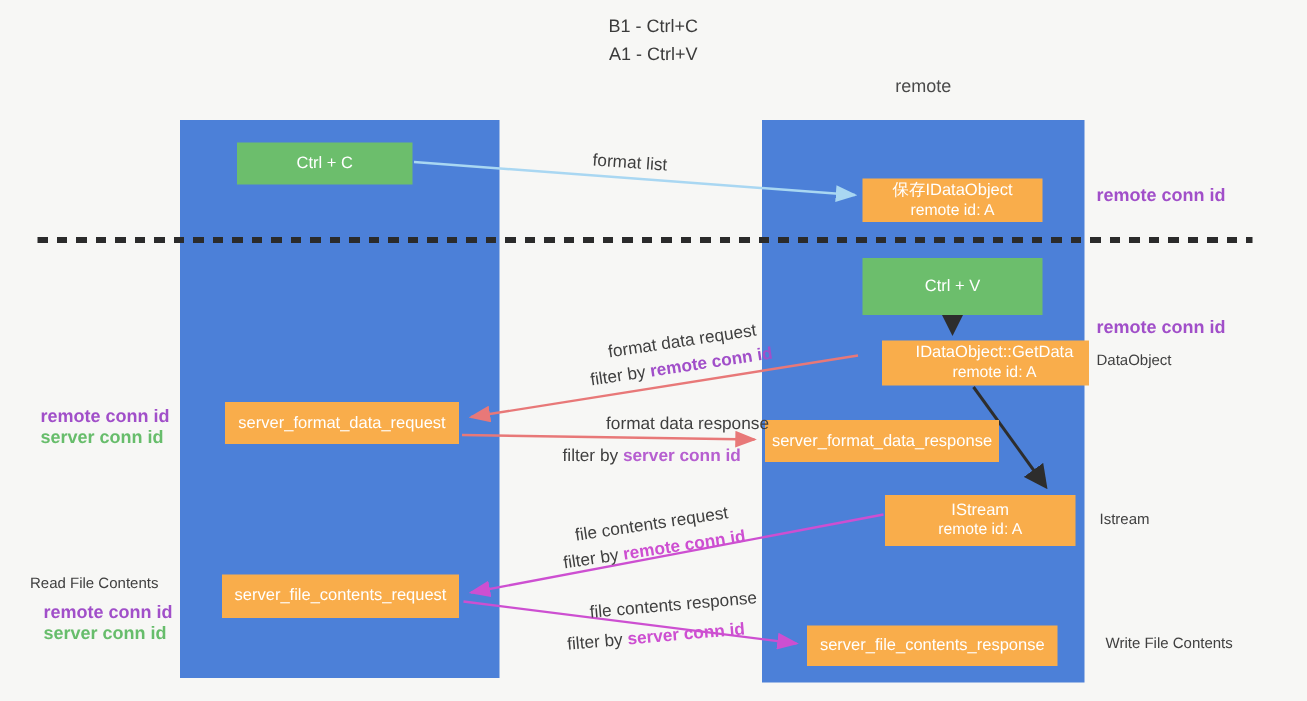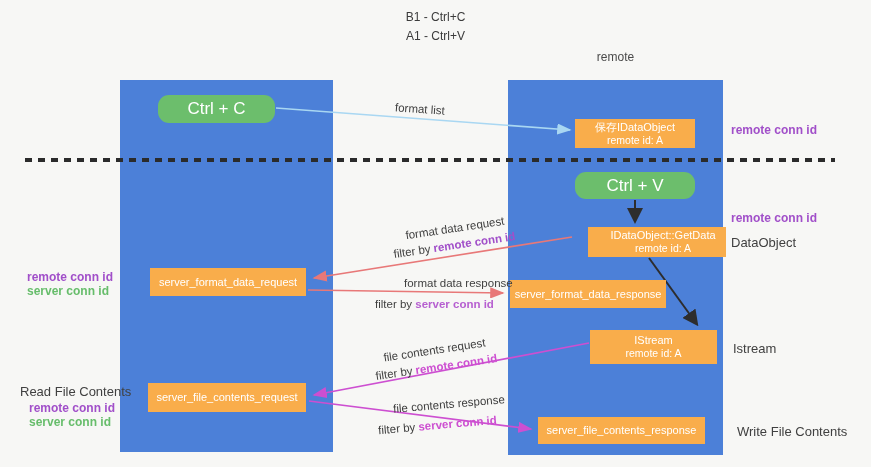--- a/index.html
+++ b/index.html
@@ -7,30 +7,30 @@
          font-family:"Liberation Sans",sans-serif;}
   .title{position:absolute;left:0;top:8px;width:871px;text-align:center;
          font-size:12px;line-height:19px;color:#3b3b3b;}
   .col-header{position:absolute;text-align:center;font-size:12px;line-height:14px;color:#4a4a4a;}
   .lifeline{position:absolute;background:#4c80d8;z-index:1;}
   .dashline{position:absolute;left:25px;top:158px;width:810px;height:4px;z-index:2;
             background:repeating-linear-gradient(90deg,#2b2b2b 0 7px,transparent 7px 13px);}
   svg.arrows{position:absolute;left:0;top:0;z-index:2;pointer-events:none;}
   .box{position:absolute;z-index:3;display:flex;flex-direction:column;align-items:center;
        justify-content:center;color:#fff;text-align:center;}
-  .box.green{background:#6cbe6c;font-size:17px;border-radius:11px;}
+  .box.green{background:#6cbe6c;font-size:11px;}
   .box.orange{background:#f9ad4b;font-size:11px;line-height:13px;align-items:center;}
   .box .l2{font-size:10.5px;}
   .lbl{position:absolute;z-index:4;white-space:nowrap;font-size:11.5px;color:#3f3f3f;}
   .purple{color:#a14fc9;font-weight:bold;font-size:12px;}
   .greenlbl{color:#67bd6b;font-weight:bold;font-size:12px;}
   .magenta{color:#cd4fd1;font-weight:bold;}
   .purplebold{color:#a14fc9;font-weight:bold;}
   .orchid{color:#b65fd0;font-weight:bold;}
-  .dark{color:#404040;font-size:13px;}
+  .dark{color:#404040;font-size:10px;}
   .rot-m8{transform:rotate(-8.5deg);}
   .rot-m5{transform:rotate(-5deg);}
   .rot-p4{transform:rotate(4deg);}
 </style>
 </head>
 <body>
 
 <div id="stage">
 
   <div class="title">
@@ -71,21 +71,21 @@
     <line x1="309" y1="401" x2="531" y2="429" stroke="#cd4fd1" stroke-width="1.6" marker-end="url(#mmagenta)"></line>
   </svg>
 
   <div class="box green" style="left:158px;top:95px;width:117px;height:28px;">
     <span>Ctrl + C</span>
   </div>
   <div class="box orange" style="left:575px;top:119px;width:120px;height:29px;">
     <span>保存IDataObject</span>
     <span class="l2">remote id: A</span>
   </div>
-  <div class="box green" style="left:575px;top:172px;width:120px;height:27px;">
+  <div class="box green" style="left:575px;top:172px;width:120px;height:38px;">
     <span>Ctrl + V</span>
   </div>
   <div class="box orange" style="left:588px;top:227px;width:126px;height:30px;padding-left:12px;">
     <span>IDataObject::GetData</span>
     <span class="l2">remote id: A</span>
   </div>
   <div class="box orange" style="left:150px;top:268px;width:156px;height:28px;">
     <span>server_format_data_request</span>
   </div>
   <div class="box orange" style="left:510px;top:280px;width:156px;height:28px;">

